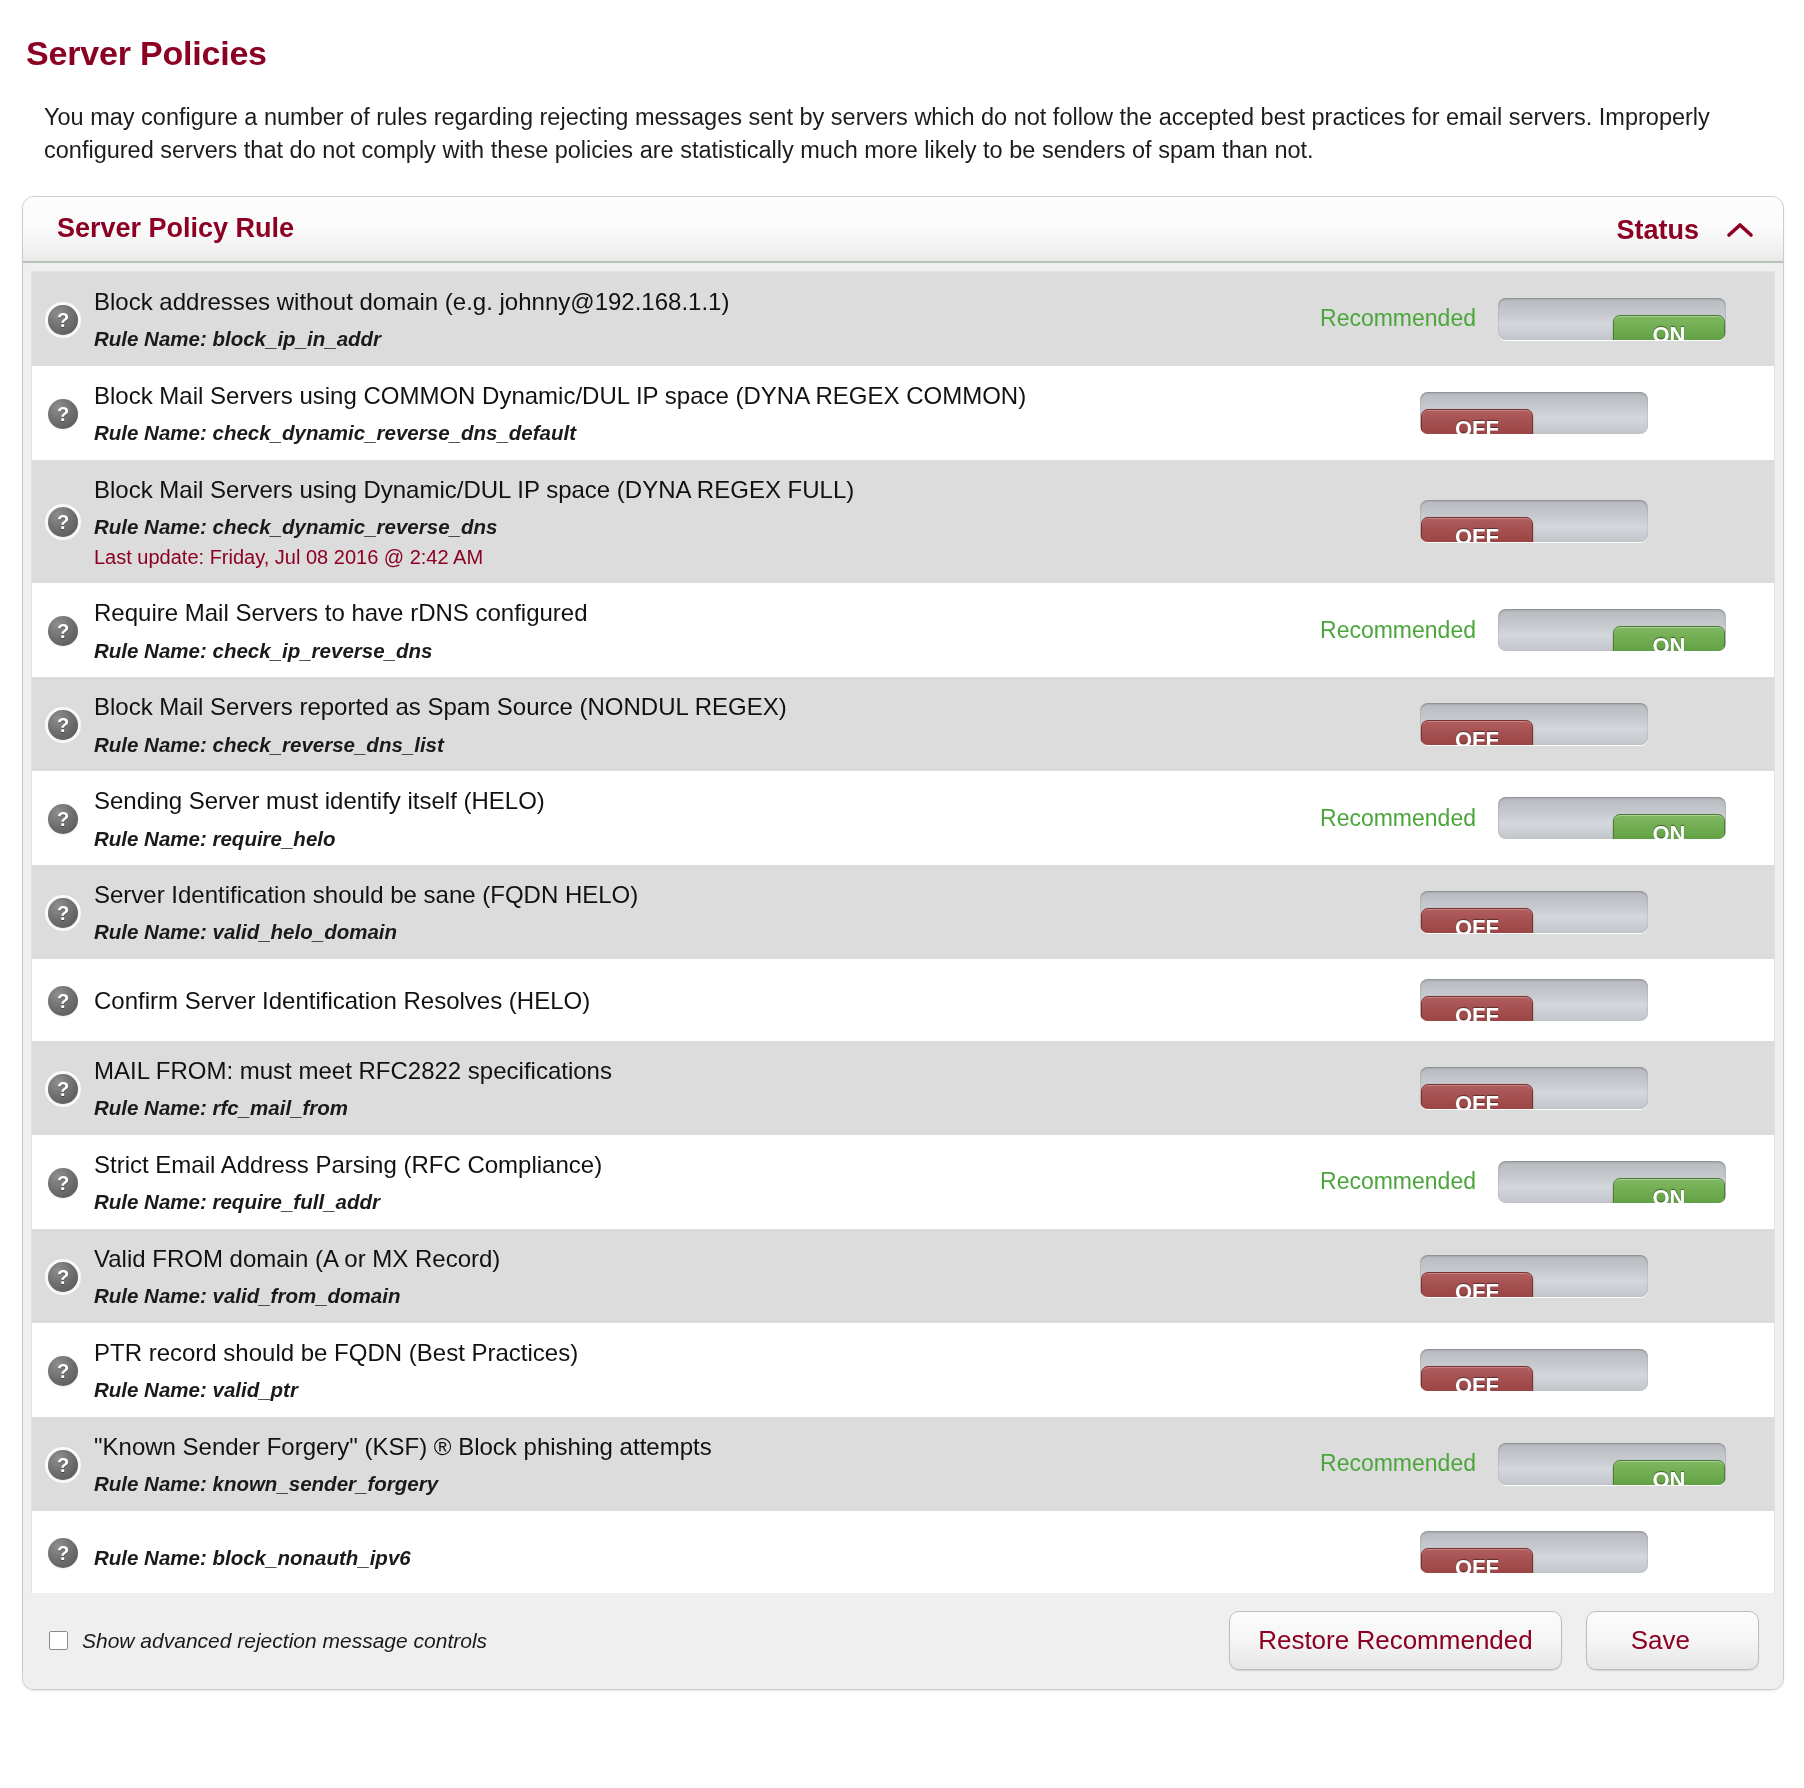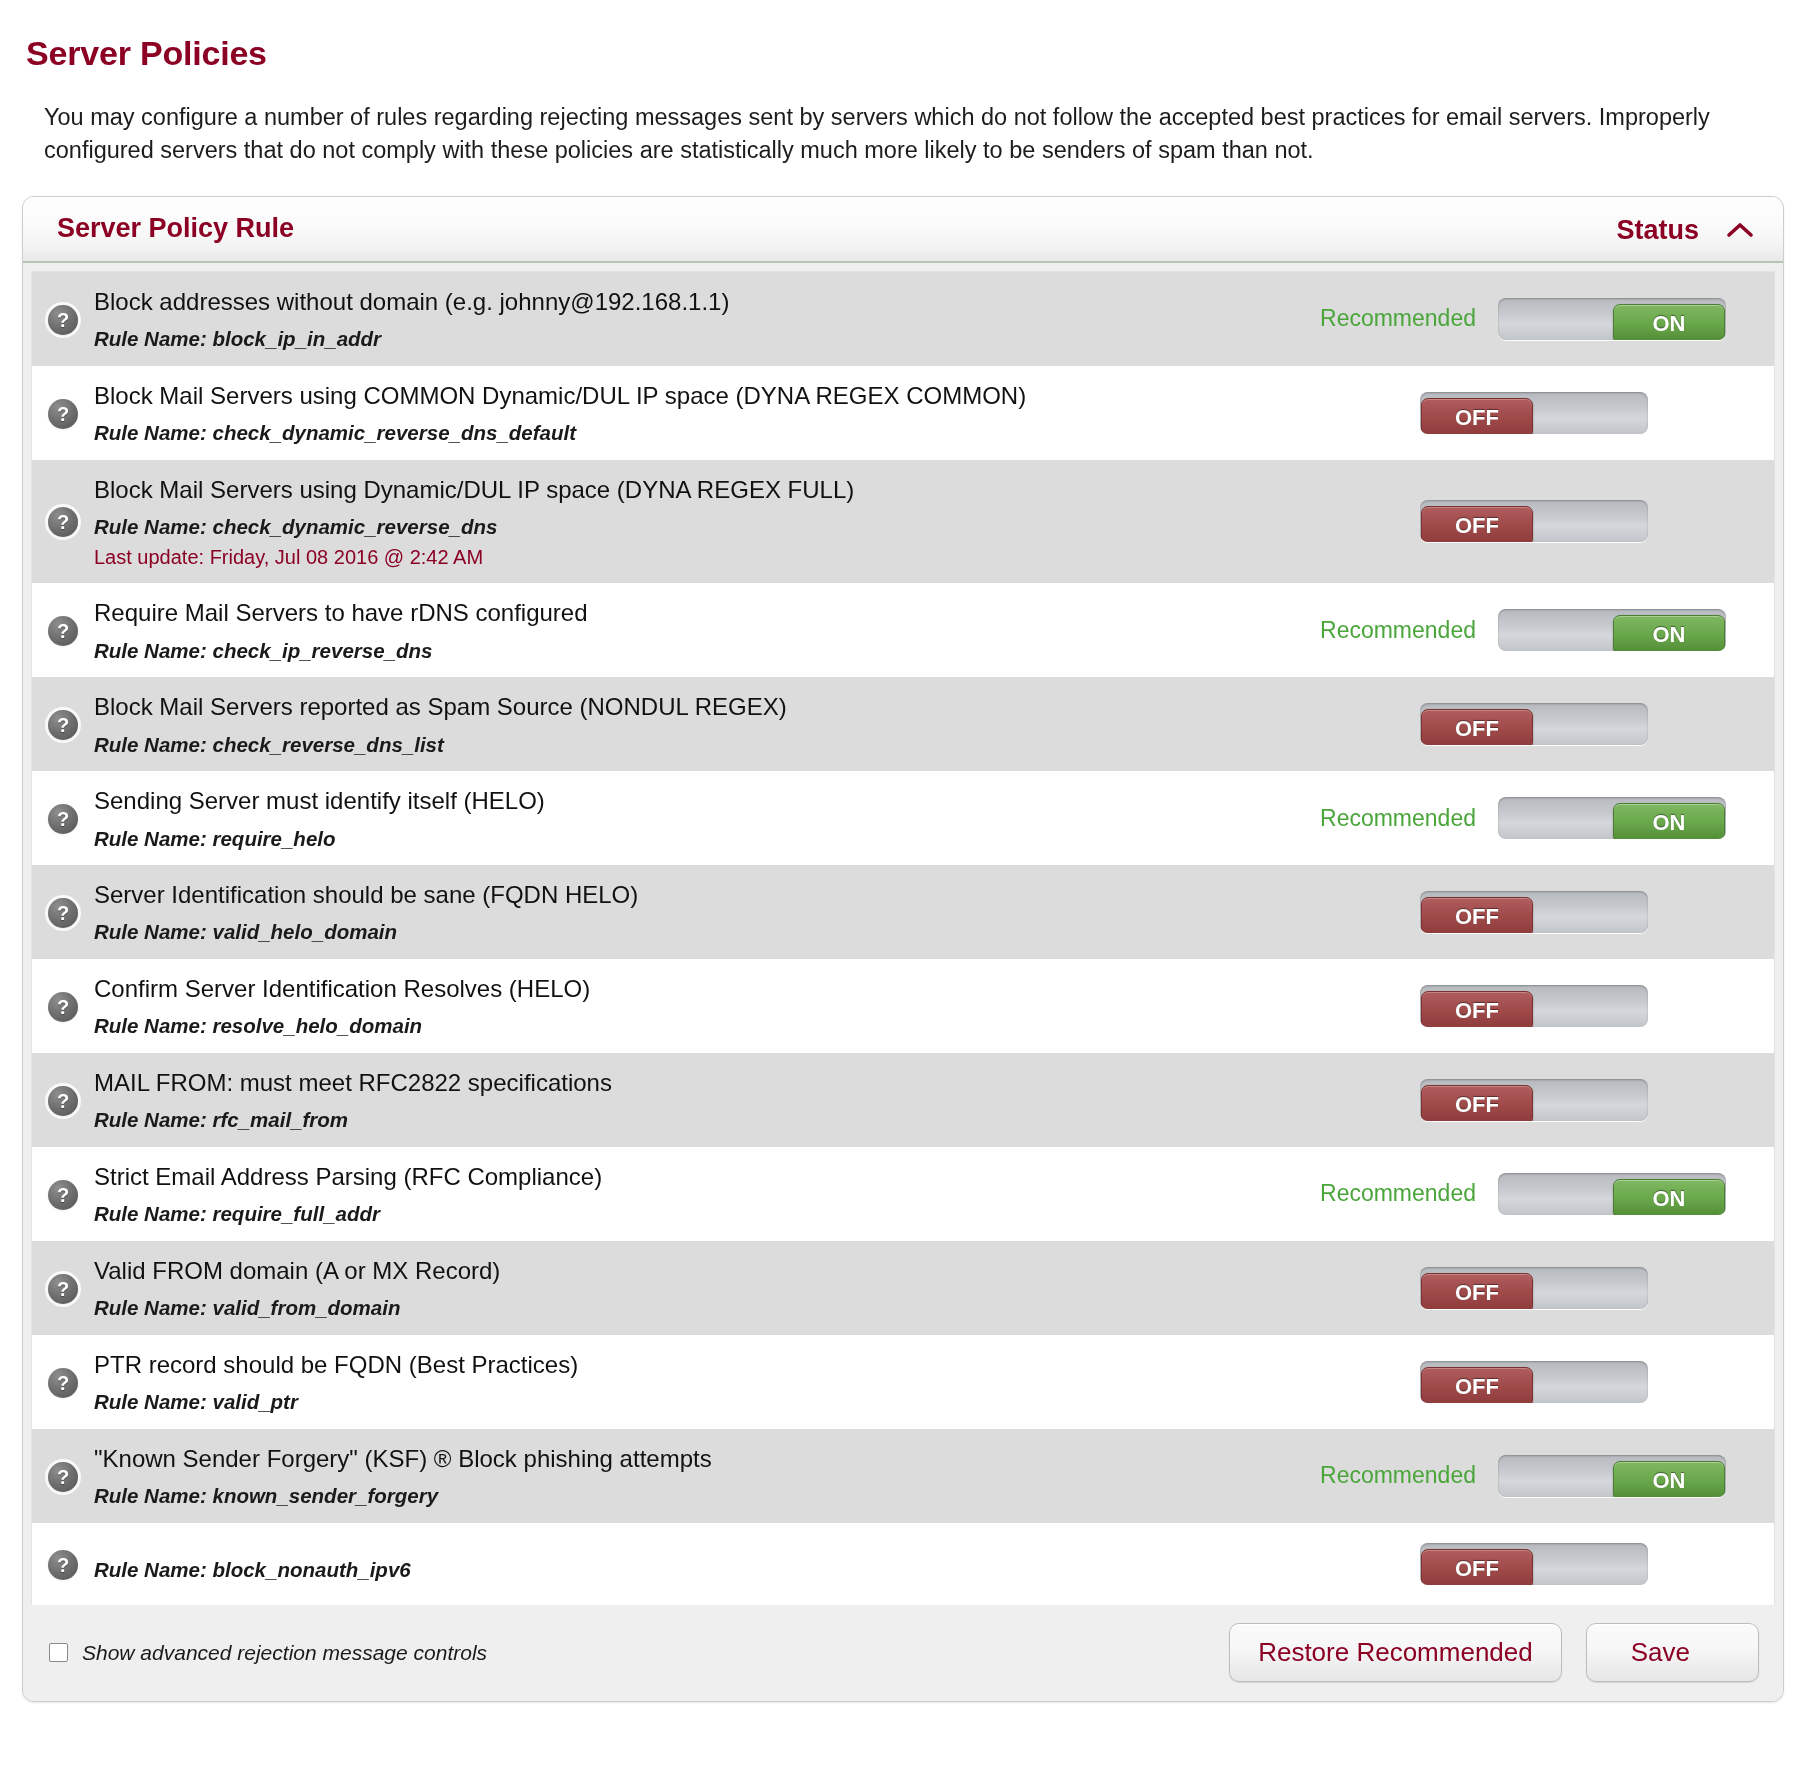--- a/index.html
+++ b/index.html
@@ -188,21 +188,21 @@
     height: 42px;
     border-radius: 8px;
     background: linear-gradient(to bottom, #b6b9be 0%, #c6c9ce 38%, #d4d7db 62%, #c2c5ca 100%);
     box-shadow: inset 0 1px 2px rgba(0,0,0,0.28), 0 1px 0 rgba(255,255,255,0.95);
     flex: 0 0 228px;
     cursor: pointer;
     overflow: hidden;
   }
   .toggle .knob {
     position: absolute;
-    top: 6px;
+    top: 17px;
     height: 40px;
     width: 112px;
     border-radius: 7px;
     display: flex;
     align-items: center;
     justify-content: center;
     font-size: 22px;
     font-weight: bold;
     color: #ffffff;
     text-shadow: 0 -1px 1px rgba(0,0,0,0.45);
@@ -399,21 +399,20 @@
               <span class="knob">OFF</span>
             </div>
           </div>
         </div>
         <div class="rule-row">
           <div class="help-cell">
             <span class="help-icon">?</span>
           </div>
           <div class="text-cell">
             <div class="rule-label">Confirm Server Identification Resolves (HELO)</div>
-            <div class="rule-name">Rule Name: resolve_helo_domain</div>
           </div>
           <div class="status-cell">
             <span class="recommended-label hidden"></span>
             <div class="toggle off">
               <span class="knob">OFF</span>
             </div>
           </div>
         </div>
         <div class="rule-row alt">
           <div class="help-cell">

